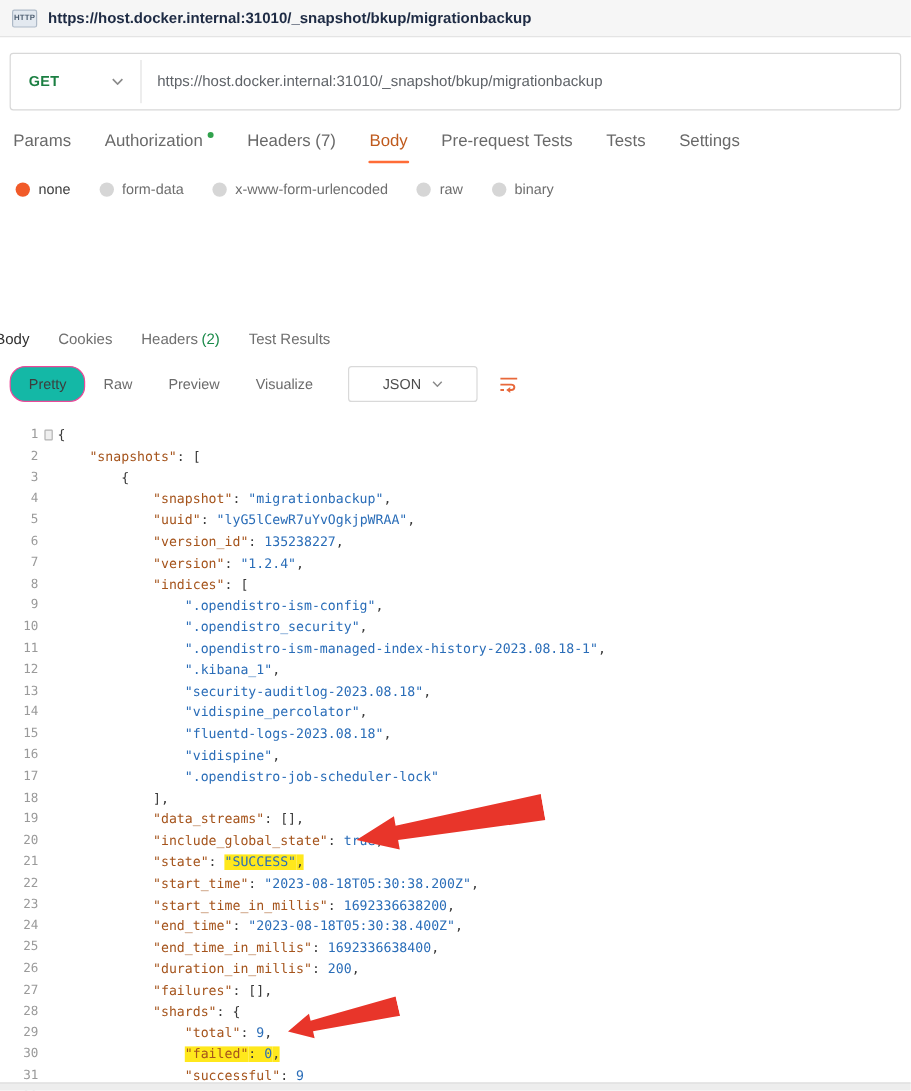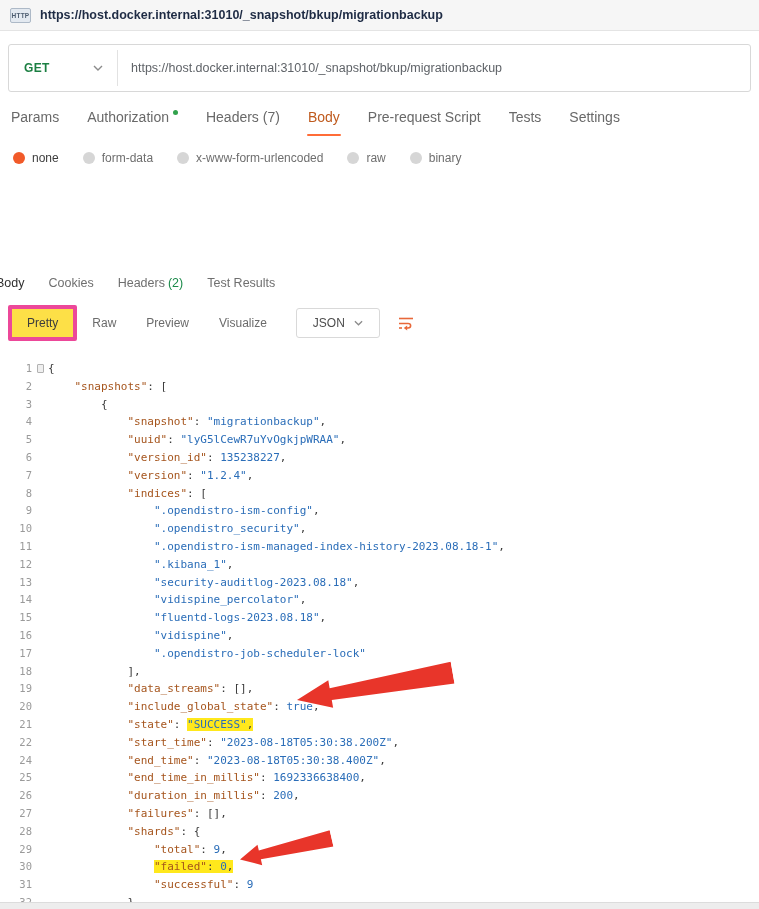--- a/index.html
+++ b/index.html
@@ -150,31 +150,31 @@
     padding: 8px 0 10px 8px;
     gap: 0;
   }
   .view-mode {
     font-size: 12px;
     color: #6b6b6b;
     padding: 8px 15px;
     cursor: pointer;
   }
   .view-mode.active {
-    background: #fde047;
-    border: 4px solid #ec4899;
-    border-radius: 2px;
+    background: #14b8a6;
+    border: 1px solid #ec4899;
+    border-radius: 13px;
     color: #3d3d3d;
     padding: 7px 15px;
   }
   .json-dd {
     margin-left: 14px;
     border: 1px solid #d9d9d9;
     border-radius: 3px;
-    padding: 7px 16px;
+    padding: 7px 28px;
     display: flex;
     align-items: center;
     gap: 9px;
     font-size: 12px;
     color: #4d4d4d;
     cursor: pointer;
   }
   .wrap-icon { margin-left: 17px; cursor: pointer; display: flex; align-items: center; }
 
   
@@ -245,21 +245,21 @@
     </div>
     <div class="vsep"></div>
     <div class="url-input">https://host.docker.internal:31010/_snapshot/bkup/migrationbackup</div>
   </div>
 
   <div class="req-tabs" id="req-tabs">
       <div class="rtab"><span>Params</span></div>
       <div class="rtab"><span>Authorization</span><span class="gdot"></span></div>
       <div class="rtab"><span>Headers (7)</span></div>
       <div class="rtab active"><span>Body</span></div>
-      <div class="rtab"><span>Pre-request Script</span></div>
+      <div class="rtab"><span>Pre-request Tests</span></div>
       <div class="rtab"><span>Tests</span></div>
       <div class="rtab"><span>Settings</span></div>
     </div>
 
   <div class="body-types" id="body-types">
       <div class="btype selected">
         <span class="radio"></span>
         <span>none</span>
       </div>
       <div class="btype">
@@ -419,20 +419,25 @@
       </div>
       <div class="code-line">
         <span class="ln">21</span>
         <span class="foldcol"></span>
         <span class="lc"><span class="tk-p">            </span><span class="tk-k">"state"</span><span class="tk-p">: </span><span class="tk-s hl">"SUCCESS"</span><span class="tk-p hl">,</span></span>
       </div>
       <div class="code-line">
         <span class="ln">22</span>
         <span class="foldcol"></span>
         <span class="lc"><span class="tk-p">            </span><span class="tk-k">"start_time"</span><span class="tk-p">: </span><span class="tk-s">"2023-08-18T05:30:38.200Z"</span><span class="tk-p">,</span></span>
+      </div>
+      <div class="code-line">
+        <span class="ln">23</span>
+        <span class="foldcol"></span>
+        <span class="lc"><span class="tk-p">            </span><span class="tk-k">"start_time_in_millis"</span><span class="tk-p">: </span><span class="tk-n">1692336638200</span><span class="tk-p">,</span></span>
       </div>
       <div class="code-line">
         <span class="ln">24</span>
         <span class="foldcol"></span>
         <span class="lc"><span class="tk-p">            </span><span class="tk-k">"end_time"</span><span class="tk-p">: </span><span class="tk-s">"2023-08-18T05:30:38.400Z"</span><span class="tk-p">,</span></span>
       </div>
       <div class="code-line">
         <span class="ln">25</span>
         <span class="foldcol"></span>
         <span class="lc"><span class="tk-p">            </span><span class="tk-k">"end_time_in_millis"</span><span class="tk-p">: </span><span class="tk-n">1692336638400</span><span class="tk-p">,</span></span>

